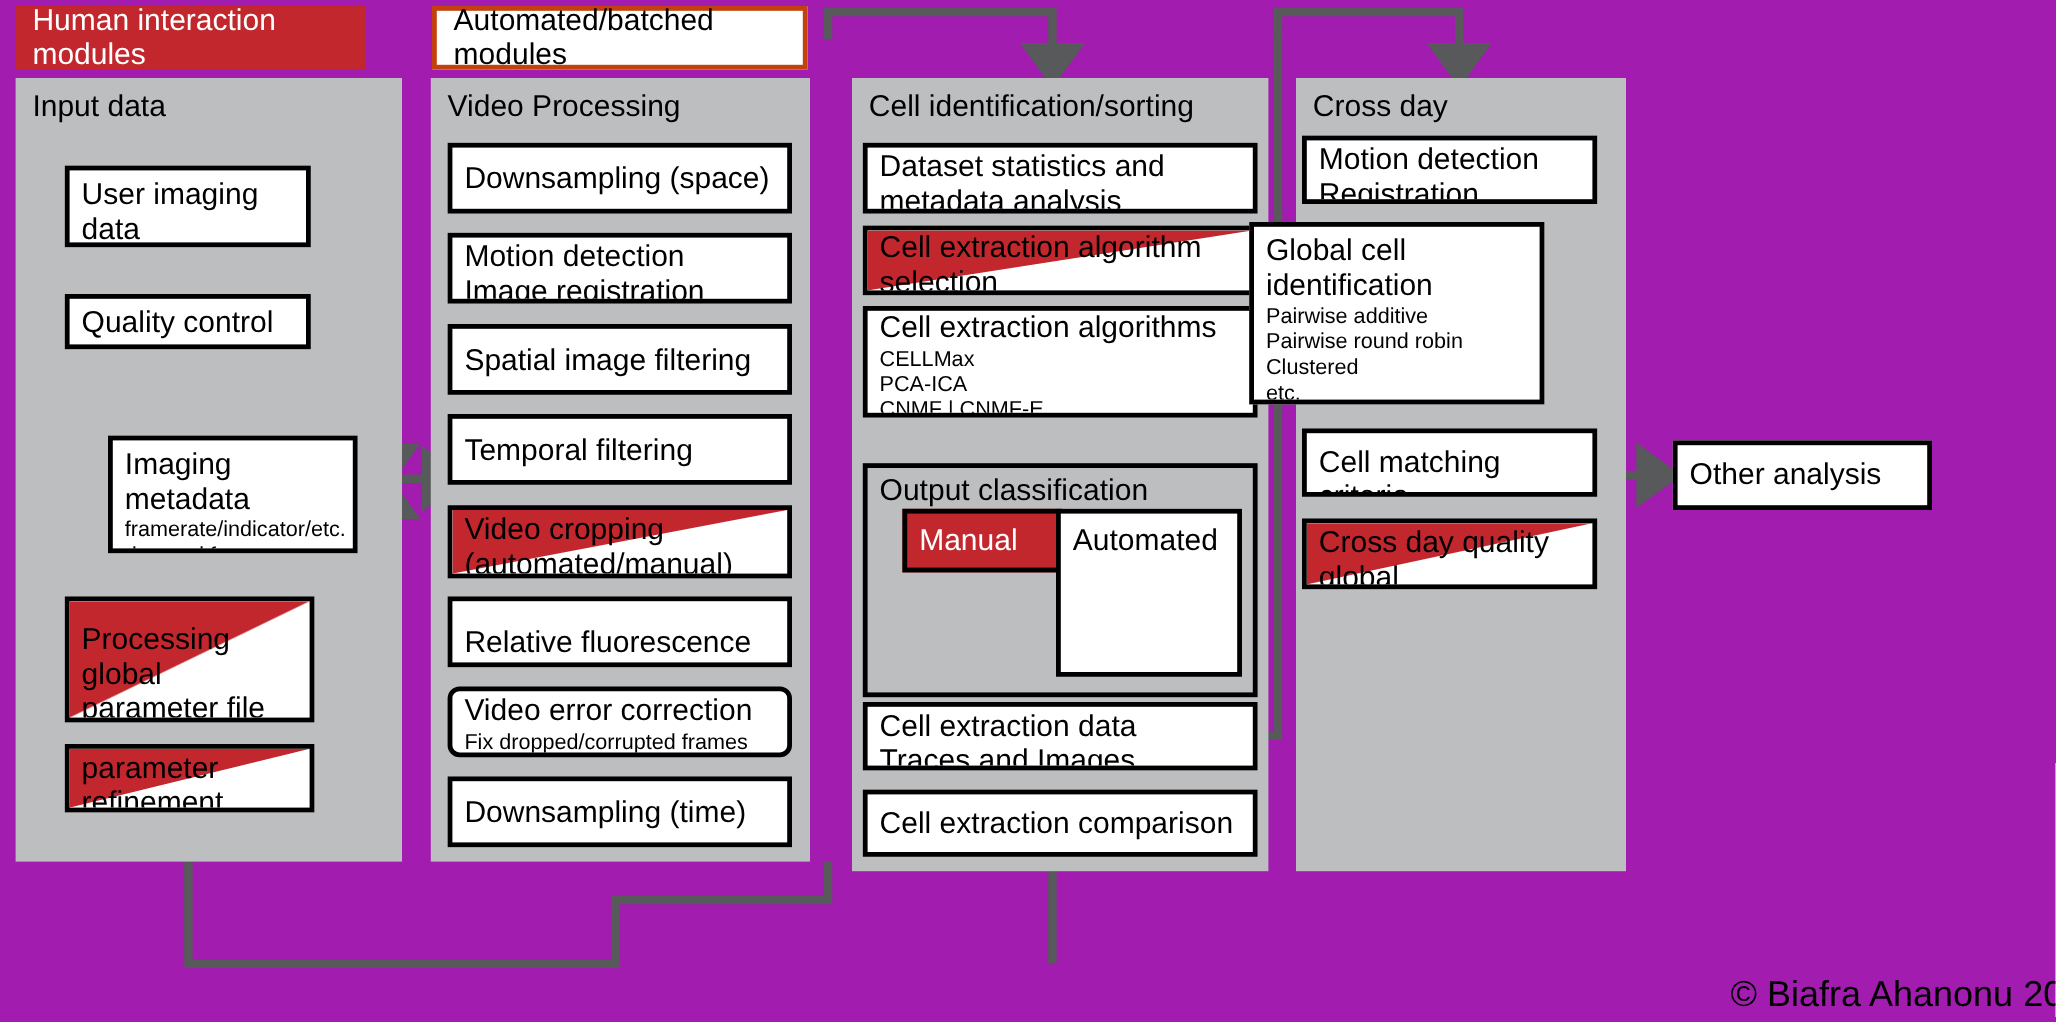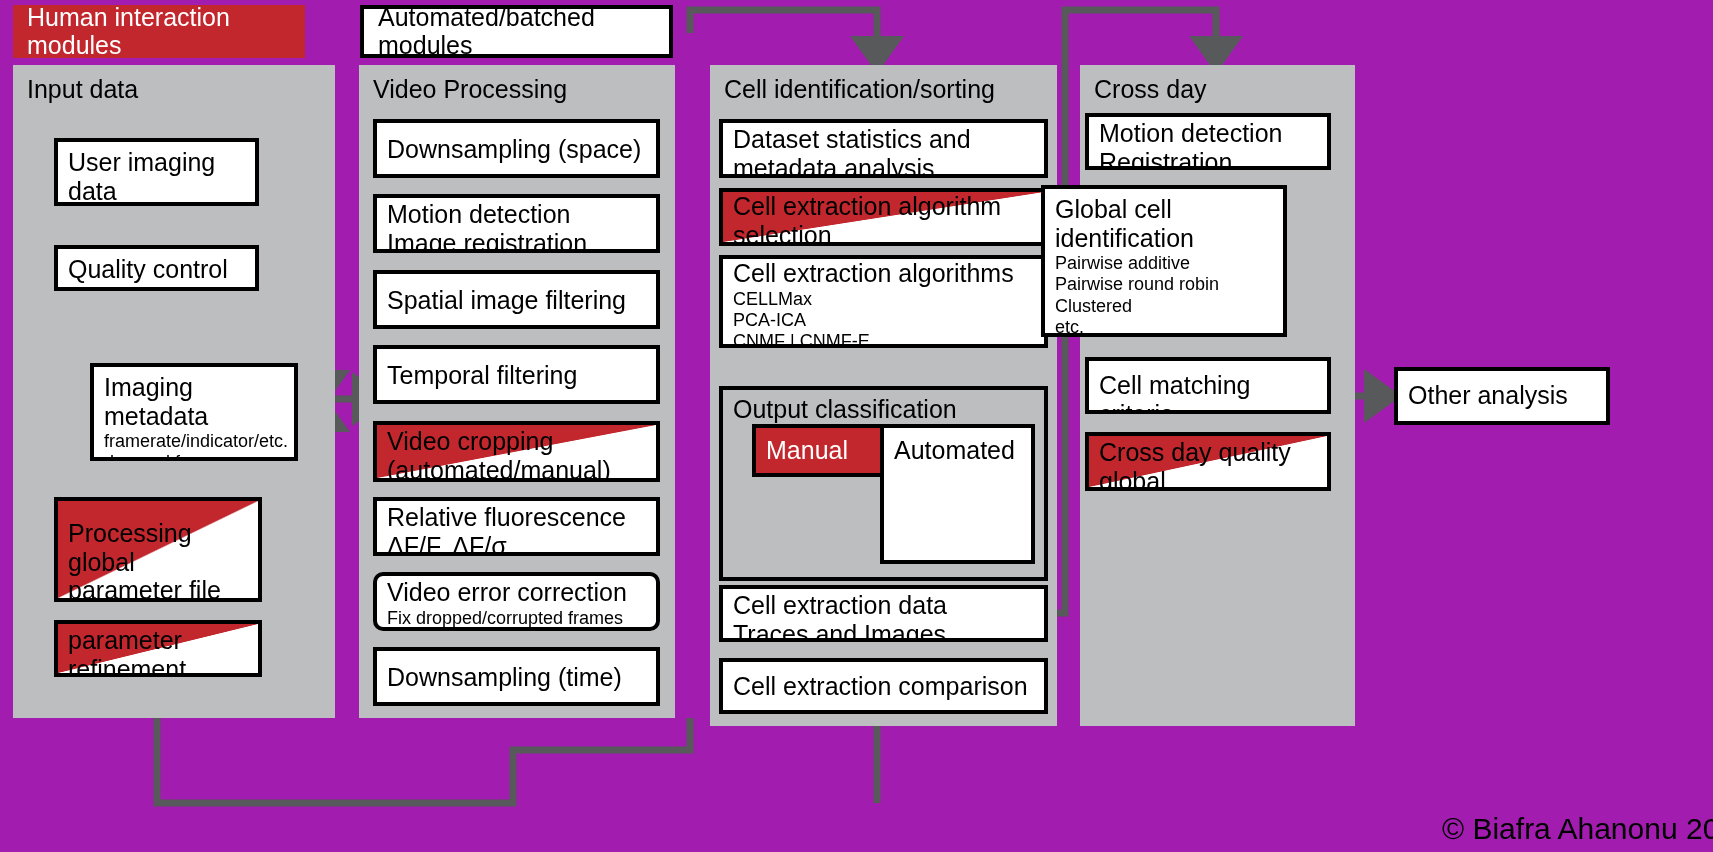--- a/index.html
+++ b/index.html
@@ -26,21 +26,21 @@
     line-height:1.1;
   }
   .legend.human{
     background:#C1272D;
     color:#ffffff;
     border:none;
   }
   .legend.auto{
     background:#ffffff;
     color:#000000;
-    border:4px solid #000000;
+    border:4px solid #c2410c;
   }
 
   
   .panel{
     position:absolute;
     box-sizing:border-box;
     background:#BCBEC0;
   }
   .panel > .panel-title{
     position:absolute;
@@ -237,21 +237,21 @@
   </div>
 
   <div class="node diag" style="left:373px; top:421px; width:287px; height:61px;">
     <div class="txt" style="padding-top:2px;">
       <span class="t1">Video cropping</span>
       <span class="t1">(automated/manual)</span>
     </div>
   </div>
 
   <div class="node" style="left:373px; top:497px; width:287px; height:59px;">
-    <div class="txt" style="padding-top:2px;">
+    <div class="txt" style="padding-top:20px;">
       <span class="t1">Relative fluorescence</span>
       <span class="t1">ΔF/F, ΔF/σ</span>
     </div>
   </div>
 
   <div class="node" style="left:373px; top:572px; width:287px; height:59px;border-radius:10px;">
     <div class="txt" style="padding-top:2px;">
       <span class="t1">Video error correction</span>
       <span class="t2">Fix dropped/corrupted frames</span>
     </div>

